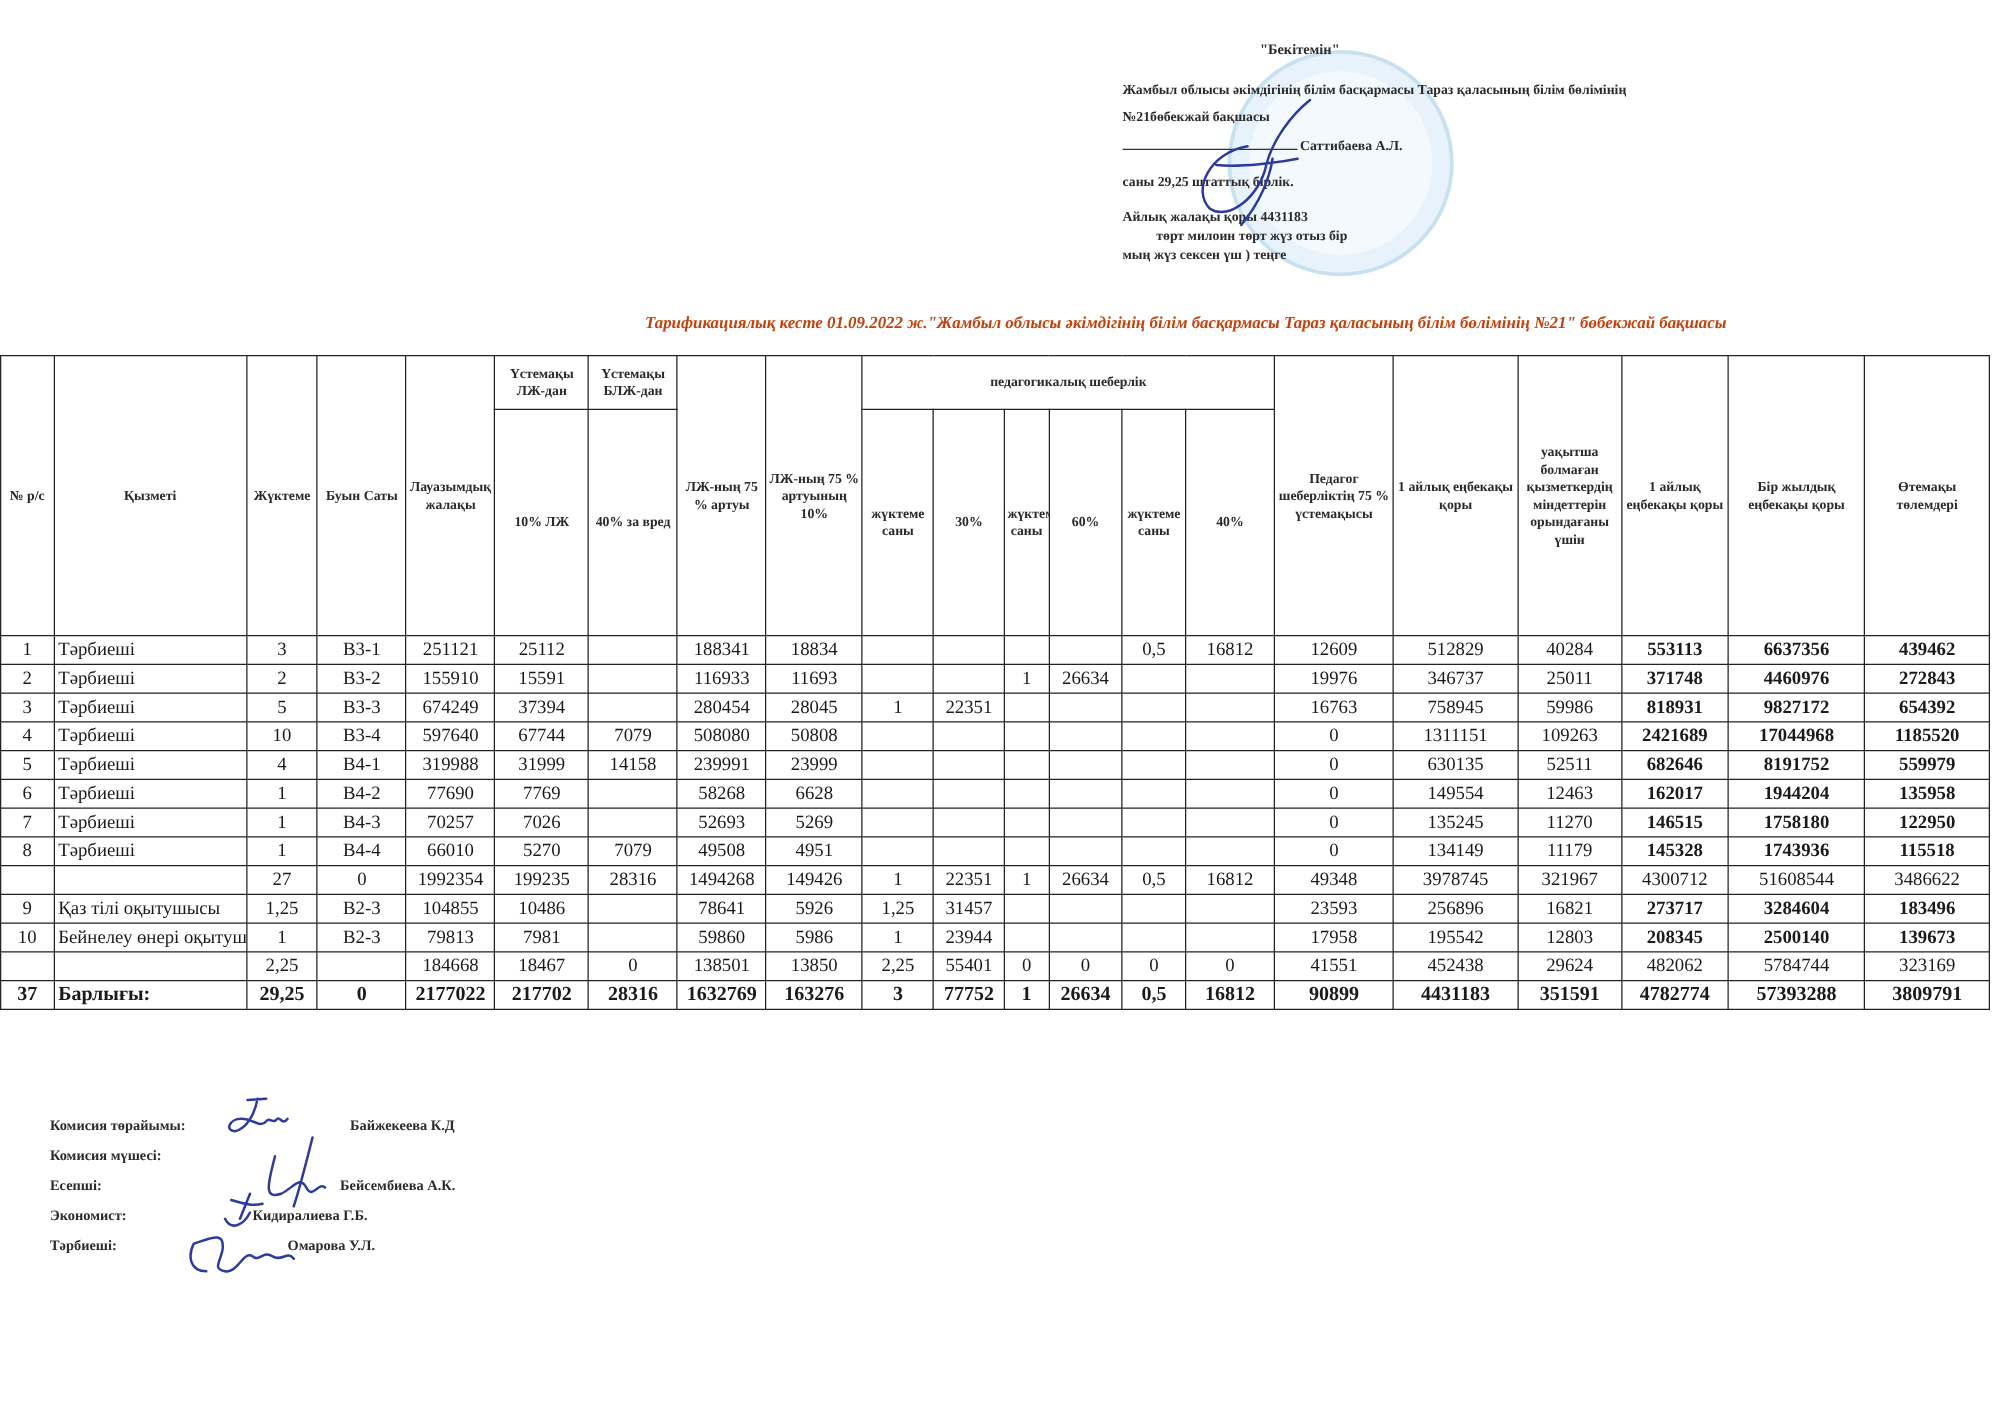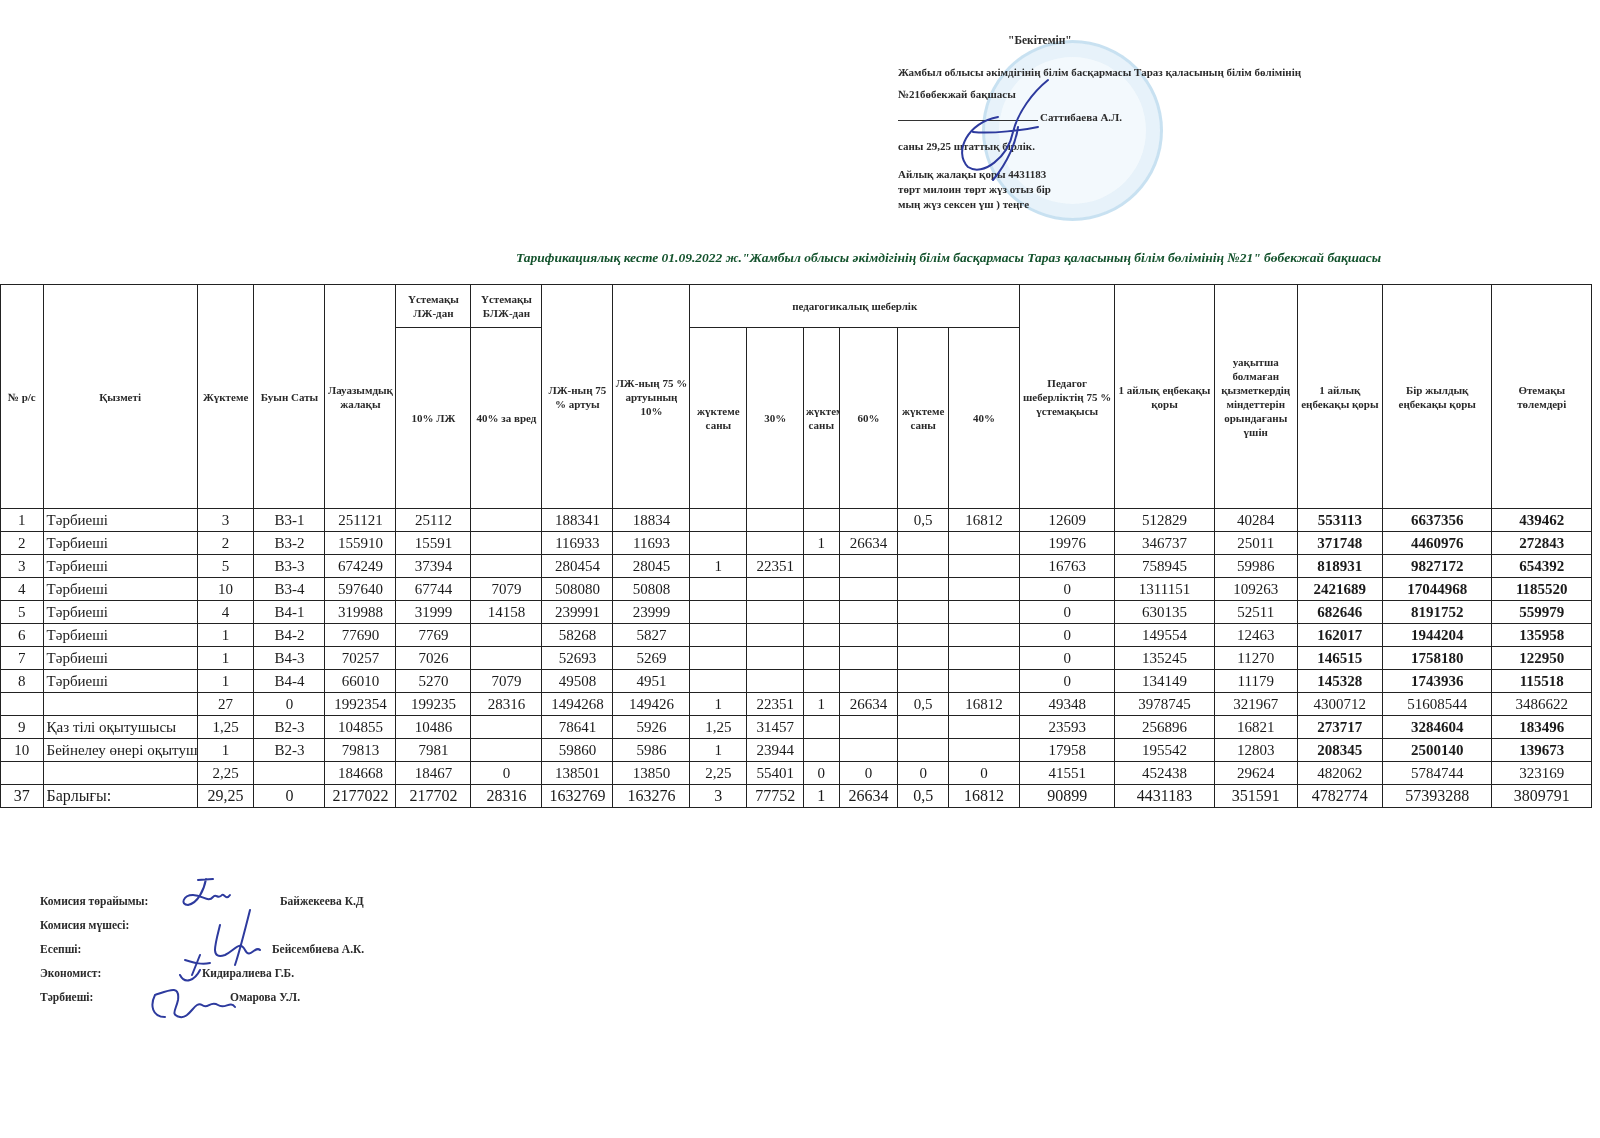--- a/index.html
+++ b/index.html
@@ -9,46 +9,46 @@
   }
   .approval { position: absolute; left: 898px; top: 34px; width: 520px; font-size: 11px; font-weight: bold; color: #2b2b2b; }
   .approval .ttl { position: absolute; left: 110px; top: 0; font-size: 11.5px; }
   .approval .line { position: absolute; left: 0; white-space: nowrap; }
   .approval .l1 { top: 32px; }
   .approval .l2 { top: 54px; }
   .approval .l3 { top: 77px; }
   .approval .l3 .underline { display: inline-block; width: 140px; border-bottom: 1px solid #333; margin-right: 2px; }
   .approval .l4 { top: 106px; }
   .approval .l5 { top: 134px; }
-  .approval .l6 { top: 149px; }
+  .approval .l6 { top: 149px; margin-left: 27px; }
   .approval .l7 { top: 164px; }
   .stamp {
     position: absolute; left: 982px; top: 40px; width: 175px; height: 175px; border-radius: 50%;
     border: 3px solid rgba(120,180,220,0.35); box-shadow: inset 0 0 0 14px rgba(120,180,220,0.10);
     background: rgba(160,205,235,0.12);
   }
   .sig-main { position: absolute; left: 938px; top: 72px; width: 130px; height: 110px; }
   .doc-title {
     position: absolute; left: 516px; top: 250px; white-space: nowrap;
-    font-size: 13.5px; font-style: italic; font-weight: bold; color: #14532d;
+    font-size: 13.5px; font-style: italic; font-weight: bold; color: #c2410c;
   }
   table.tarif {
     position: absolute; left: 0; top: 284px; border-collapse: collapse; table-layout: fixed;
     width: 1592px; font-size: 15px;
   }
   table.tarif td, table.tarif th {
     border: 1.6px solid #222; padding: 0 2px; text-align: center; vertical-align: middle;
     white-space: nowrap; overflow: hidden; height: 22px; line-height: 20px;
   }
   table.tarif th { font-size: 11px; font-weight: bold; line-height: 14px; white-space: normal; color: #2a2a2a; }
   table.tarif th.hrow1 { height: 42px; }
   table.tarif th.hrow2 { height: 180px; }
   table.tarif td.name { text-align: left; padding-left: 3px; }
   table.tarif tr.sub td { font-weight: normal; }
-  table.tarif tr.total td { font-weight: normal; font-size: 16px; margin-top: 12px; }
+  table.tarif tr.total td { font-weight: bold; font-size: 16px; margin-top: 12px; }
   table.tarif td.bold { font-weight: bold; }
   .commission { position: absolute; left: 40px; top: 895px; font-size: 11.5px; font-weight: bold; color: #2b2b2b; }
   .commission .row { position: absolute; white-space: nowrap; }
   .commission .role { position: absolute; left: 0; }
   .commission .person { position: absolute; }
   .sig { position: absolute; }
   .sig path { fill: none; stroke: #2d3a9e; stroke-width: 2; stroke-linecap: round; }
 </style>
 </head>
 <body>
@@ -244,21 +244,21 @@
       </tr>
       <tr>
         <td>6</td>
         <td class="name">Тәрбиеші</td>
         <td>1</td>
         <td>В4-2</td>
         <td>77690</td>
         <td>7769</td>
         <td></td>
         <td>58268</td>
-        <td>5827</td>
+        <td>6628</td>
         <td></td>
         <td></td>
         <td></td>
         <td></td>
         <td></td>
         <td></td>
         <td>0</td>
         <td>149554</td>
         <td>12463</td>
         <td class="bold">162017</td>

